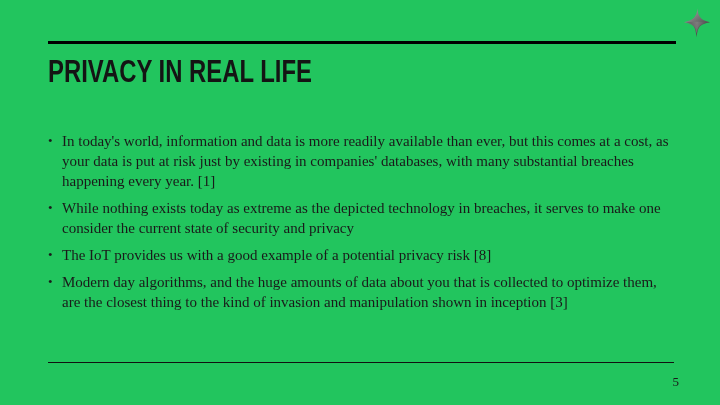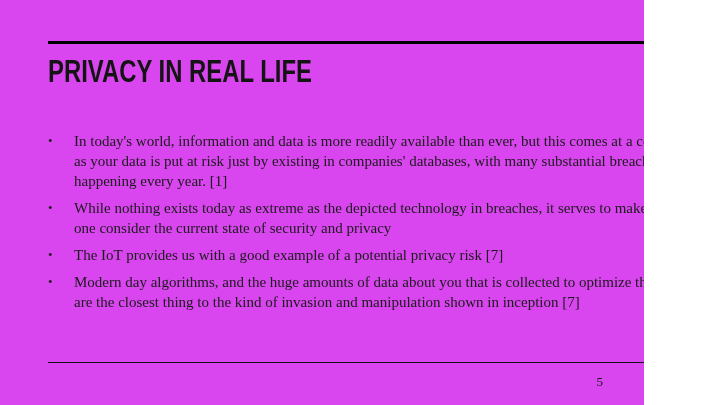--- a/index.html
+++ b/index.html
@@ -2,23 +2,23 @@
 <html><head>
 <meta charset="utf-8">
 <style>
   html, body {
     margin: 0;
     padding: 0;
     background: #ffffff;
   }
   .slide {
     position: relative;
-    width: 644px;
+    width: 720px;
     height: 405px;
-    background: #d946ef;
+    background: #22c55e;
     overflow: hidden;
     font-family: "Liberation Serif", serif;
     color: #1a1a1a;
   }
   .totem {
     position: absolute;
     left: 683px;
     top: 8px;
     width: 28px;
     height: 30px;
@@ -64,21 +64,20 @@
   }
   .dot {
     flex: 0 0 14px;
     width: 14px;
     font-size: 13px;
     line-height: 20px;
     color: #1a1a1a;
   }
   .txt {
     flex: 1 1 auto;
-    margin-left: 12px;
   }
   .bottom-rule {
     position: absolute;
     left: 48px;
     top: 362px;
     width: 626px;
     height: 1px;
     background: #111111;
   }
   .page-num {
@@ -120,25 +119,25 @@
     <li class="bullet-item">
       <span class="dot">•</span>
       <span class="txt">In today's world, information and data is more readily available than ever, but this comes at a cost, as your data is put at risk just by existing in companies' databases, with many substantial breaches happening every year. [1]</span>
     </li>
     <li class="bullet-item">
       <span class="dot">•</span>
       <span class="txt">While nothing exists today as extreme as the depicted technology in breaches, it serves to make one consider the current state of security and privacy</span>
     </li>
     <li class="bullet-item">
       <span class="dot">•</span>
-      <span class="txt">The IoT provides us with a good example of a potential privacy risk [7]</span>
+      <span class="txt">The IoT provides us with a good example of a potential privacy risk [8]</span>
     </li>
     <li class="bullet-item">
       <span class="dot">•</span>
-      <span class="txt">Modern day algorithms, and the huge amounts of data about you that is collected to optimize them, are the closest thing to the kind of invasion and manipulation shown in inception [7]</span>
+      <span class="txt">Modern day algorithms, and the huge amounts of data about you that is collected to optimize them, are the closest thing to the kind of invasion and manipulation shown in inception [3]</span>
     </li>
   </ul>
 
   <div class="bottom-rule"></div>
 
   <div class="page-num">5</div>
 
 </div>
 
 </body></html>

